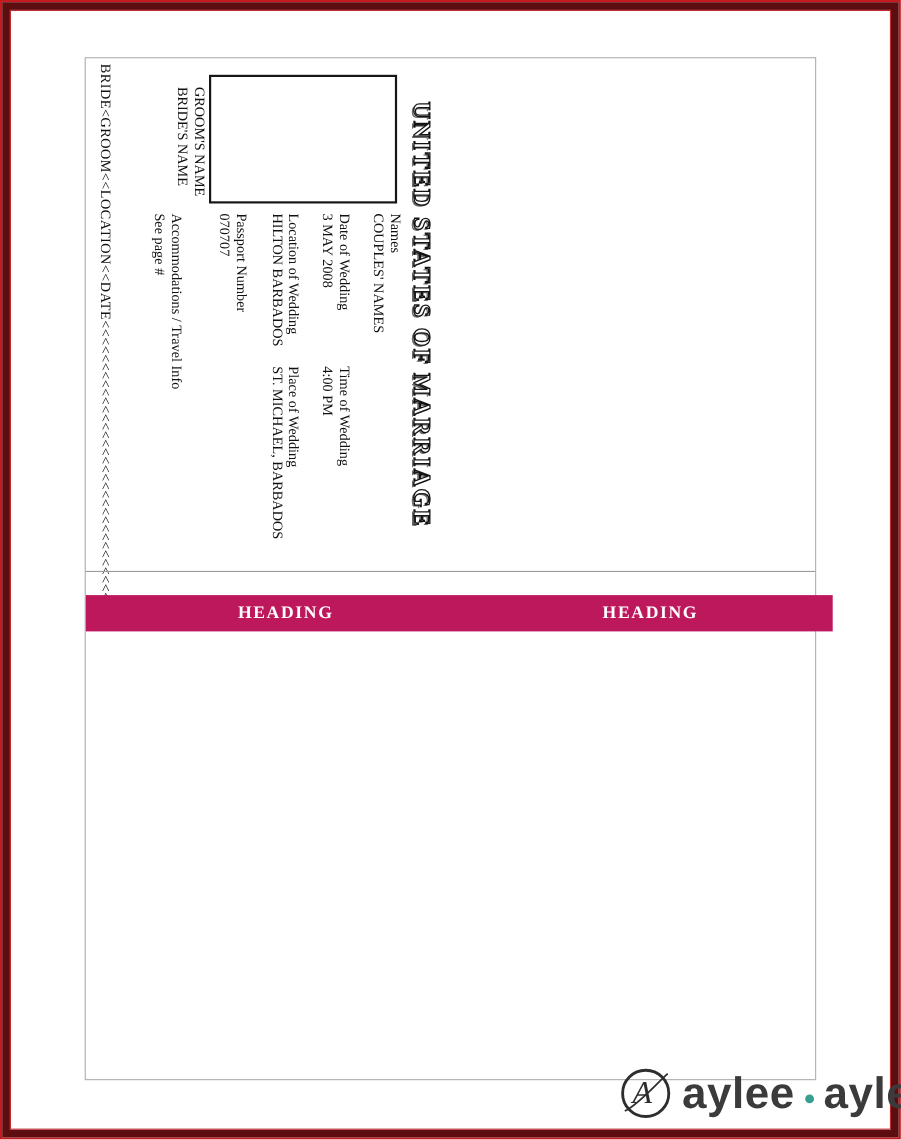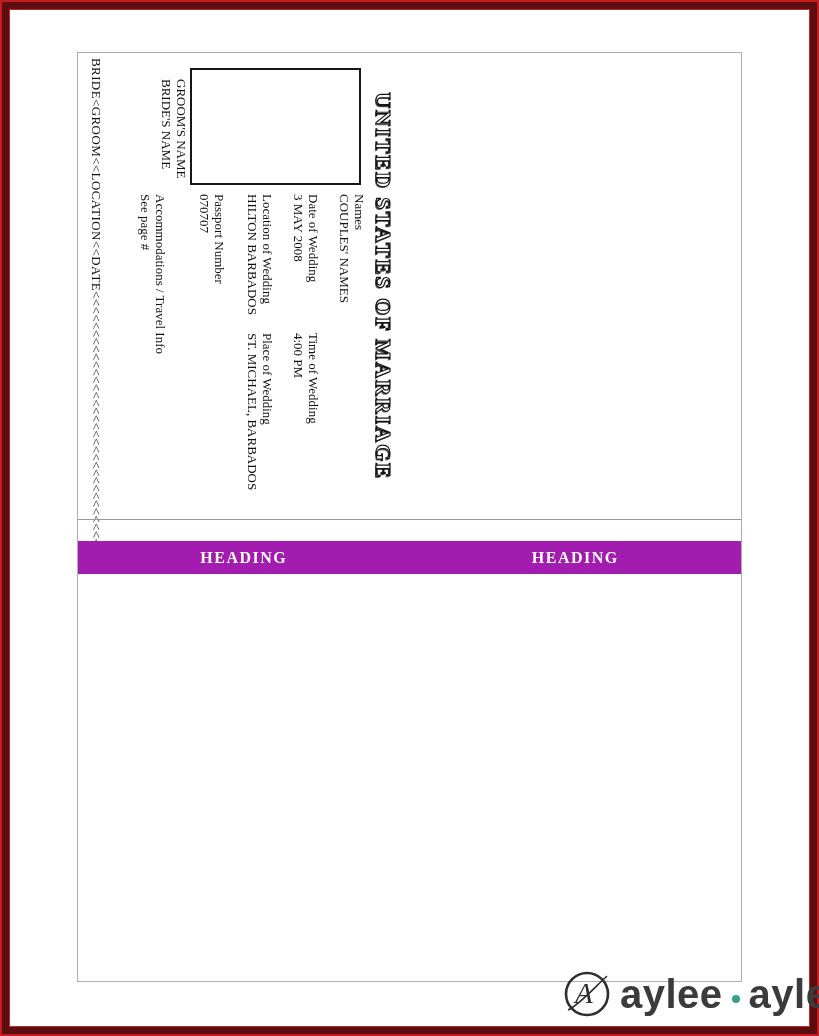--- a/index.html
+++ b/index.html
@@ -49,21 +49,21 @@
   .f-r5 {left:141px;top:236px;}
   .pp-mrz{
     position:absolute;left:5px;top:300px;font-size:13px;letter-spacing:0.4px;
     color:#111;white-space:nowrap;
   }
 
   
   .divider{position:absolute;left:0;top:466px;width:663px;height:1px;background:#9a9a9a;}
   .heading-bar{
     position:absolute;left:0;top:488px;width:663px;height:33px;
-    background:#a21caf;display:flex;
+    background:#be185d;display:flex;padding-left:16px;
   }
   .heading-cell{
     flex:1;display:flex;align-items:center;justify-content:center;
     color:#ffffff;font-family:"Liberation Serif", serif;font-weight:700;
     font-size:16px;letter-spacing:1.5px;
   }
 
   
   .logo{position:absolute;left:563px;top:970px;display:flex;align-items:center;}
   .logo svg{display:block;}

